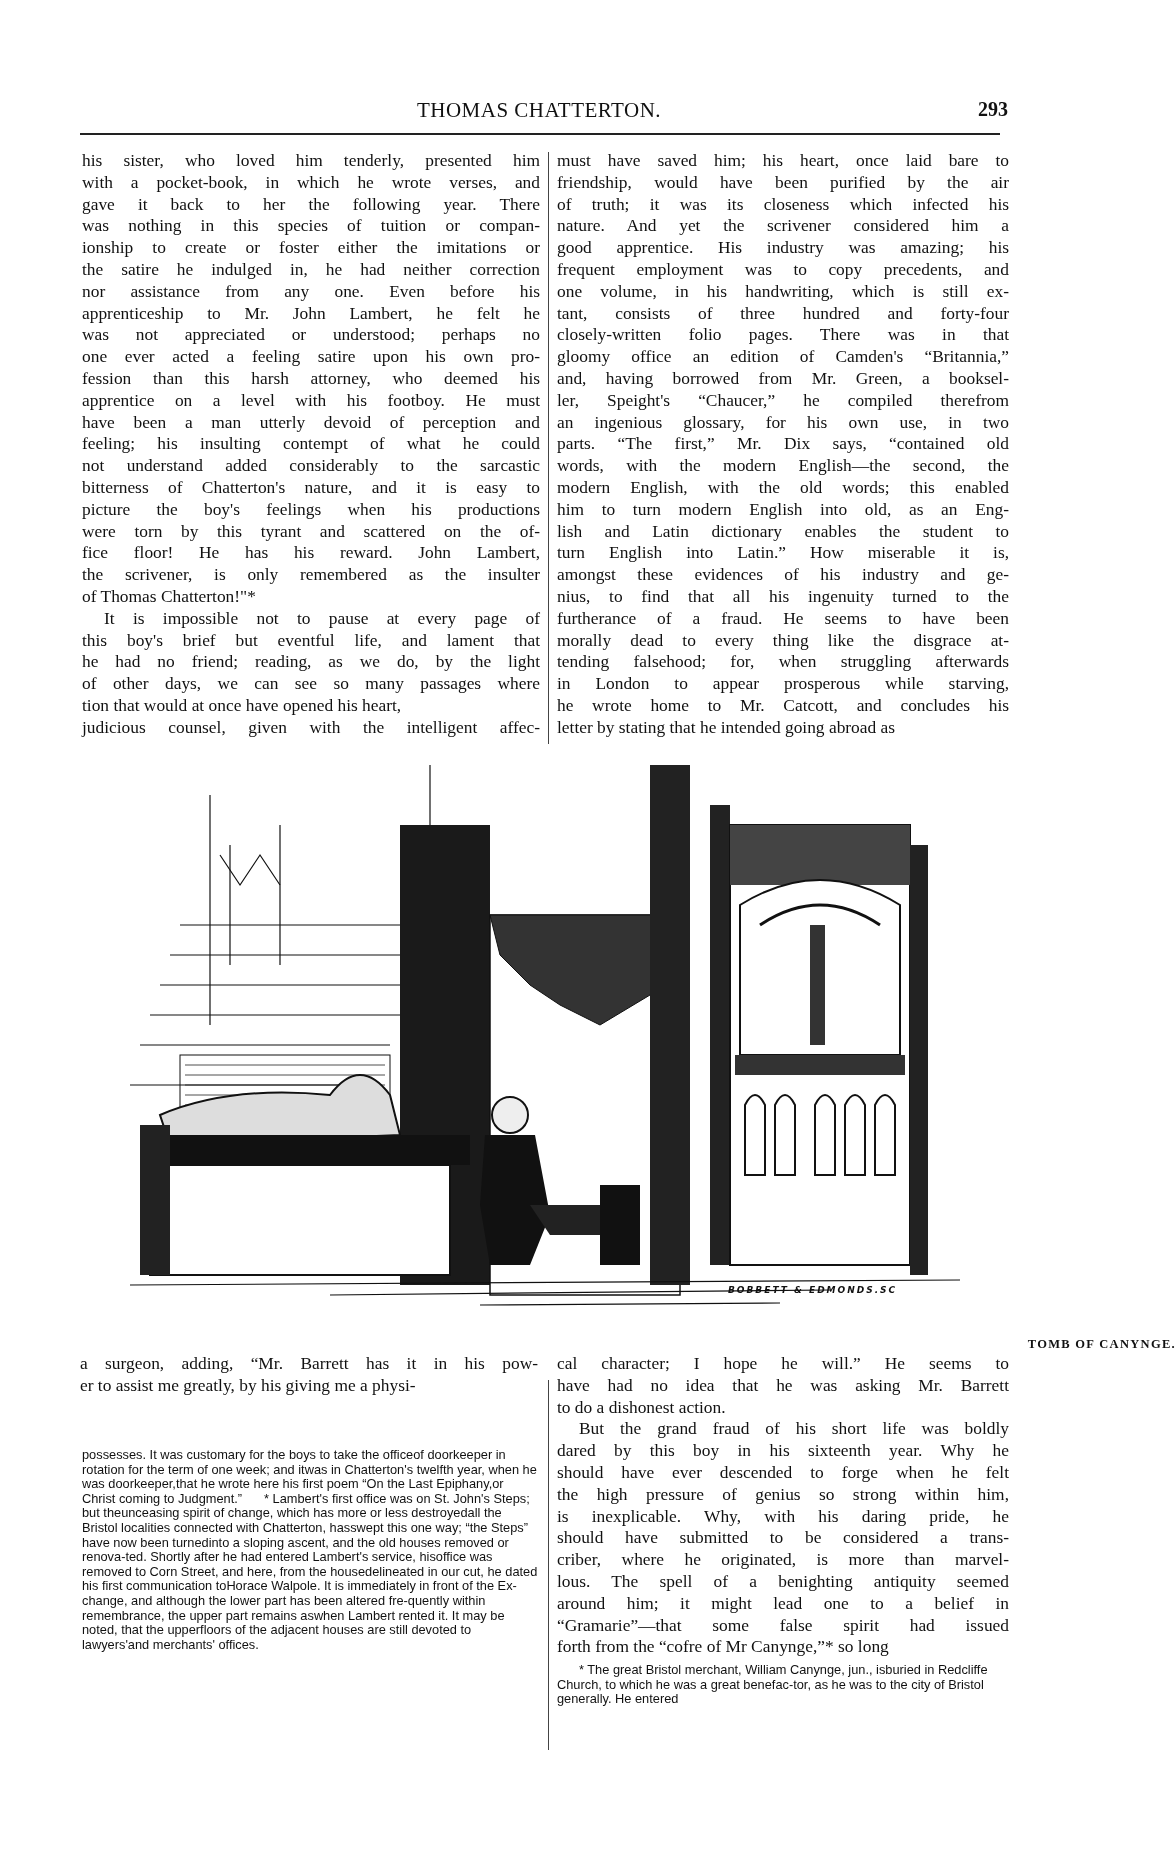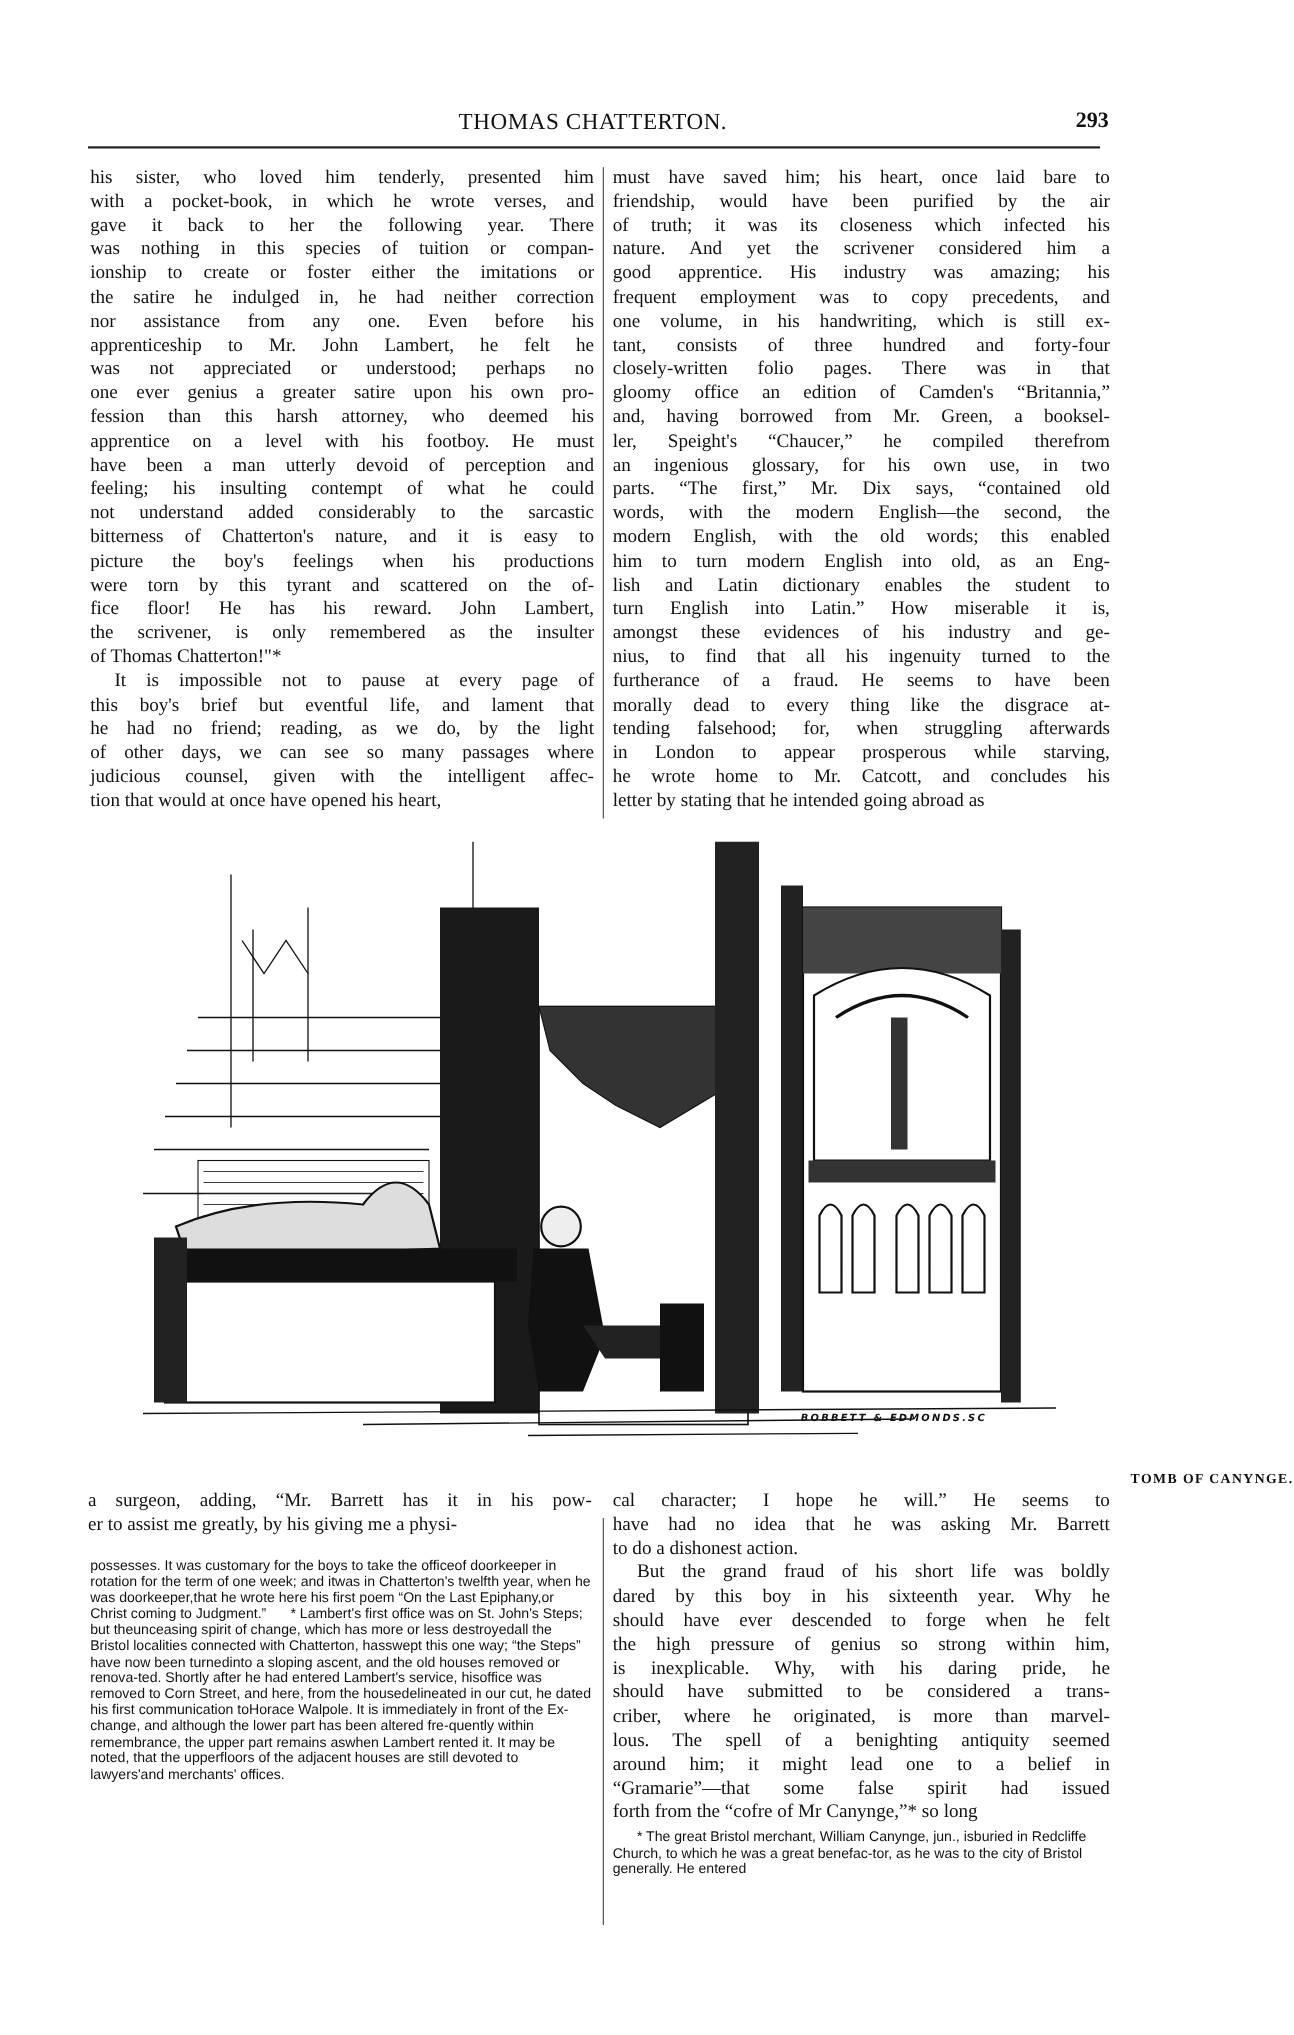--- a/index.html
+++ b/index.html
@@ -20,21 +20,21 @@
   .divider.bottom { top: 1380px; height: 370px; }
   .figure { position: absolute; left: 130px; top: 765px; width: 830px; height: 550px; }
   .figure svg { width: 100%; height: 100%; }
   .caption { position: absolute; top: 1337px; left: 0; width: 1176px; text-align: right;
          font-size: 12.5px; font-weight: bold; letter-spacing: 1.3px; }
   .engraver { position: absolute; left: 728px; top: 1285px; font-size: 9px; font-style: italic;
          font-weight: bold; letter-spacing: 2px; font-family: "DejaVu Sans", sans-serif; }
   .col-left-bottom { left: 80px; top: 1353px; width: 458px; }
   .col-right-bottom { left: 557px; top: 1353px; width: 452px; }
   .foot { font-family: "Liberation Sans", "DejaVu Sans", sans-serif; font-size: 12.8px; line-height: 14.6px; }
-  .foot-left { position: absolute; left: 82px; top: 1416px; width: 458px; }
+  .foot-left { position: absolute; left: 82px; top: 1448px; width: 458px; }
   .foot-right { position: absolute; left: 557px; top: 1663px; width: 452px; }
 </style>
 </head>
 <body>
 
 <div class="header">
   <div class="running-title">THOMAS CHATTERTON.</div>
   <div class="page-num">293</div>
 </div>
 <div class="rule"></div>
@@ -42,38 +42,38 @@
 <div class="col col-left-top" id="lt">
     <span class="ln">his sister, who loved him tenderly, presented him</span>
     <span class="ln">with a pocket-book, in which he wrote verses, and</span>
     <span class="ln">gave it back to her the following year. There</span>
     <span class="ln">was nothing in this species of tuition or compan-</span>
     <span class="ln">ionship to create or foster either the imitations or</span>
     <span class="ln">the satire he indulged in, he had neither correction</span>
     <span class="ln">nor assistance from any one. Even before his</span>
     <span class="ln">apprenticeship to Mr. John Lambert, he felt he</span>
     <span class="ln">was not appreciated or understood; perhaps no</span>
-    <span class="ln">one ever genius a greater satire upon his own pro-</span>
+    <span class="ln">one ever acted a feeling satire upon his own pro-</span>
     <span class="ln">fession than this harsh attorney, who deemed his</span>
     <span class="ln">apprentice on a level with his footboy. He must</span>
     <span class="ln">have been a man utterly devoid of perception and</span>
     <span class="ln">feeling; his insulting contempt of what he could</span>
     <span class="ln">not understand added considerably to the sarcastic</span>
     <span class="ln">bitterness of Chatterton's nature, and it is easy to</span>
     <span class="ln">picture the boy's feelings when his productions</span>
     <span class="ln">were torn by this tyrant and scattered on the of-</span>
     <span class="ln">fice floor! He has his reward. John Lambert,</span>
     <span class="ln">the scrivener, is only remembered as the insulter</span>
     <span class="ln last">of Thomas Chatterton!"*</span>
     <span class="ln" style="padding-left: 22px;">It is impossible not to pause at every page of</span>
     <span class="ln">this boy's brief but eventful life, and lament that</span>
     <span class="ln">he had no friend; reading, as we do, by the light</span>
     <span class="ln">of other days, we can see so many passages where</span>
+    <span class="ln last">tion that would at once have opened his heart,</span>
     <span class="ln">judicious counsel, given with the intelligent affec-</span>
-    <span class="ln last">tion that would at once have opened his heart,</span>
   </div>
 <div class="divider top"></div>
 <div class="col col-right-top" id="rt">
     <span class="ln">must have saved him; his heart, once laid bare to</span>
     <span class="ln">friendship, would have been purified by the air</span>
     <span class="ln">of truth; it was its closeness which infected his</span>
     <span class="ln">nature. And yet the scrivener considered him a</span>
     <span class="ln">good apprentice. His industry was amazing; his</span>
     <span class="ln">frequent employment was to copy precedents, and</span>
     <span class="ln">one volume, in his handwriting, which is still ex-</span>

